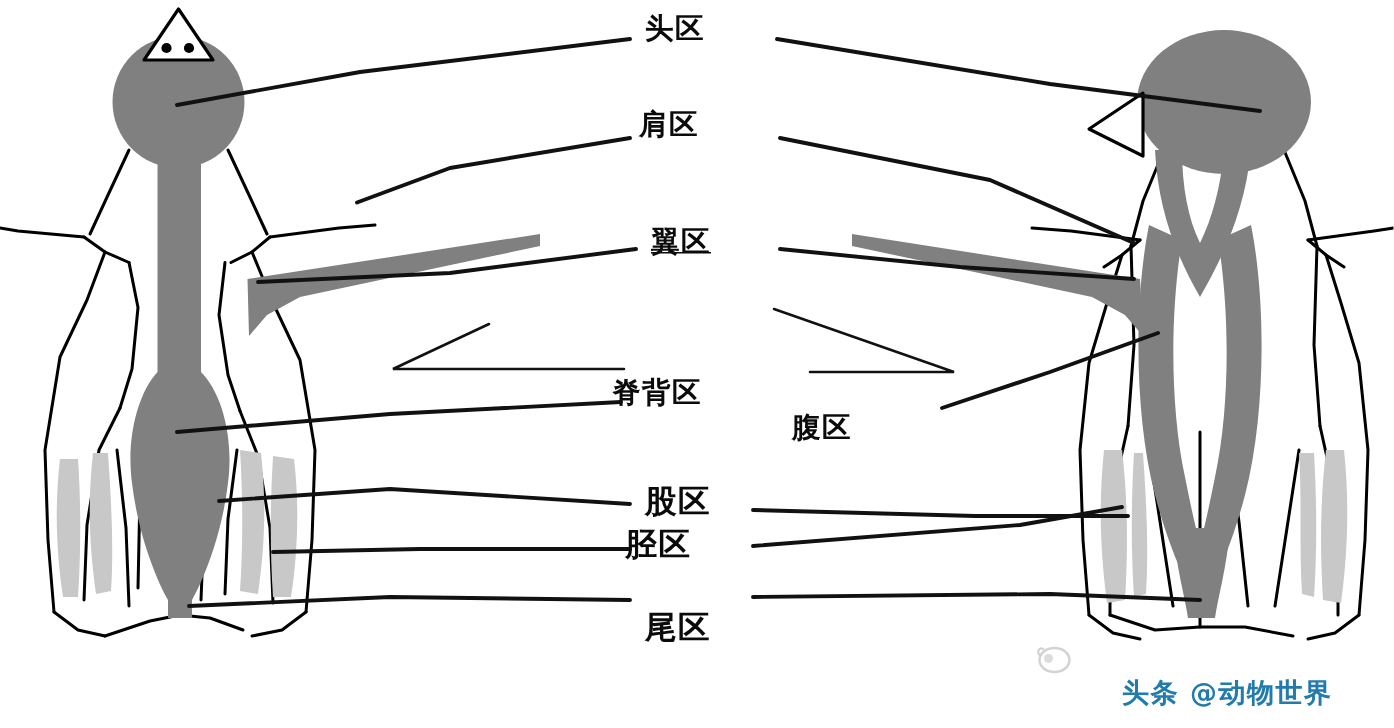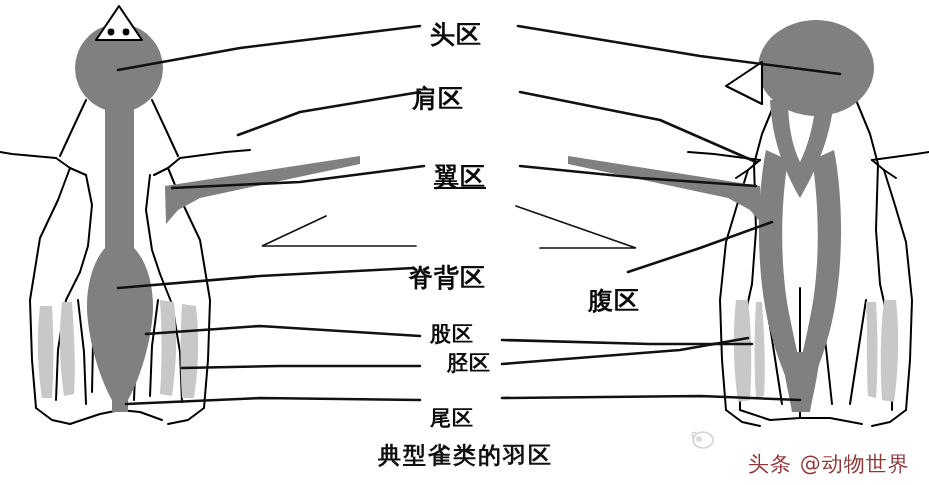--- a/index.html
+++ b/index.html
@@ -7,35 +7,35 @@
     width:929px;height:485px;overflow:hidden;position:relative;
     font-family:"DejaVu Sans","Liberation Sans",sans-serif;
   }
   #stage{position:absolute;left:0;top:0;width:929px;height:485px;}
   svg#fig{position:absolute;left:0;top:0;width:929px;height:485px;}
   .lbl{
     position:absolute;white-space:nowrap;color:#0b0b0b;
     font-weight:bold;letter-spacing:1px;line-height:1;
     font-family:"DejaVu Sans","Liberation Sans",sans-serif;
   }
-  .lbl-lg{font-size:25px;margin-top:12px;}
+  .lbl-lg{font-size:19px;}
   .lbl-md{font-size:21px;}
   .caption{
     position:absolute;white-space:nowrap;color:#111;
     font-weight:bold;font-size:23px;letter-spacing:2px;
     font-family:"DejaVu Sans","Liberation Sans",sans-serif;
   }
   .wm1{
     position:absolute;white-space:nowrap;color:#c9c9c9;
     font-size:15px;letter-spacing:1px;font-weight:normal;
     font-family:"DejaVu Sans","Liberation Sans",sans-serif;
   }
   .wm2{
-    position:absolute;white-space:nowrap;color:#7f1d1d;
-    font-size:21px;letter-spacing:1px;font-weight:normal;
+    position:absolute;white-space:nowrap;color:#0369a1;
+    font-size:18px;letter-spacing:1px;font-weight:bold;
     opacity:.88;
     font-family:"DejaVu Sans","Liberation Sans",sans-serif;
   }
   .wm-mark{position:absolute;}
 </style>
 </head>
 <body>
 
 <div id="stage">
 
@@ -203,35 +203,34 @@
       <path class="lead" d="M420,366 L280,366 L182,368"></path>
       <path class="lead" d="M502,364 L680,350 L748,338"></path>
 
       <path class="lead" d="M420,400 L260,398 L126,404"></path>
       <path class="lead" d="M502,398 L700,396 L800,400"></path>
     </g>
   </svg>
 
   <div class="lbl lbl-lg" style="left:430px;top:10px;">头区</div>
 
-  <div class="lbl lbl-lg" style="left:412px;top:74px;">肩区</div>
+  <div class="lbl lbl-lg" style="left:426px;top:74px;">肩区</div>
 
   <div class="lbl lbl-lg" style="left:434px;top:152px;text-decoration:underline;">翼区</div>
 
   <div class="lbl lbl-lg" style="left:408px;top:253px;">脊背区</div>
 
-  <div class="lbl lbl-lg" style="left:588px;top:276px;">腹区</div>
+  <div class="lbl lbl-lg" style="left:528px;top:276px;">腹区</div>
 
   <div class="lbl lbl-md" style="left:430px;top:324px;text-align:right;">股区</div>
 
-  <div class="lbl lbl-md" style="left:447px;top:353px;">胫区</div>
+  <div class="lbl lbl-md" style="left:417px;top:353px;">胫区</div>
 
   <div class="lbl lbl-md" style="left:430px;top:408px;">尾区</div>
 
-  <div class="caption" style="left:378px;top:440px;">典型雀类的羽区</div>
 
   <svg class="wm-mark" style="left:690px;top:428px;width:26px;height:22px;" viewBox="0 0 26 22">
     <ellipse cx="13" cy="12" rx="10" ry="8" fill="none" stroke="#d2d2d2" stroke-width="1.6"></ellipse>
     <circle cx="9" cy="11" r="3" fill="#dcdcdc"></circle>
     <path d="M3,9 C1,6 3,3 6,5" fill="none" stroke="#d2d2d2" stroke-width="1.4"></path>
   </svg>
 
 
   <div class="wm2" style="left:748px;top:450px;">头条 @动物世界</div>
 

